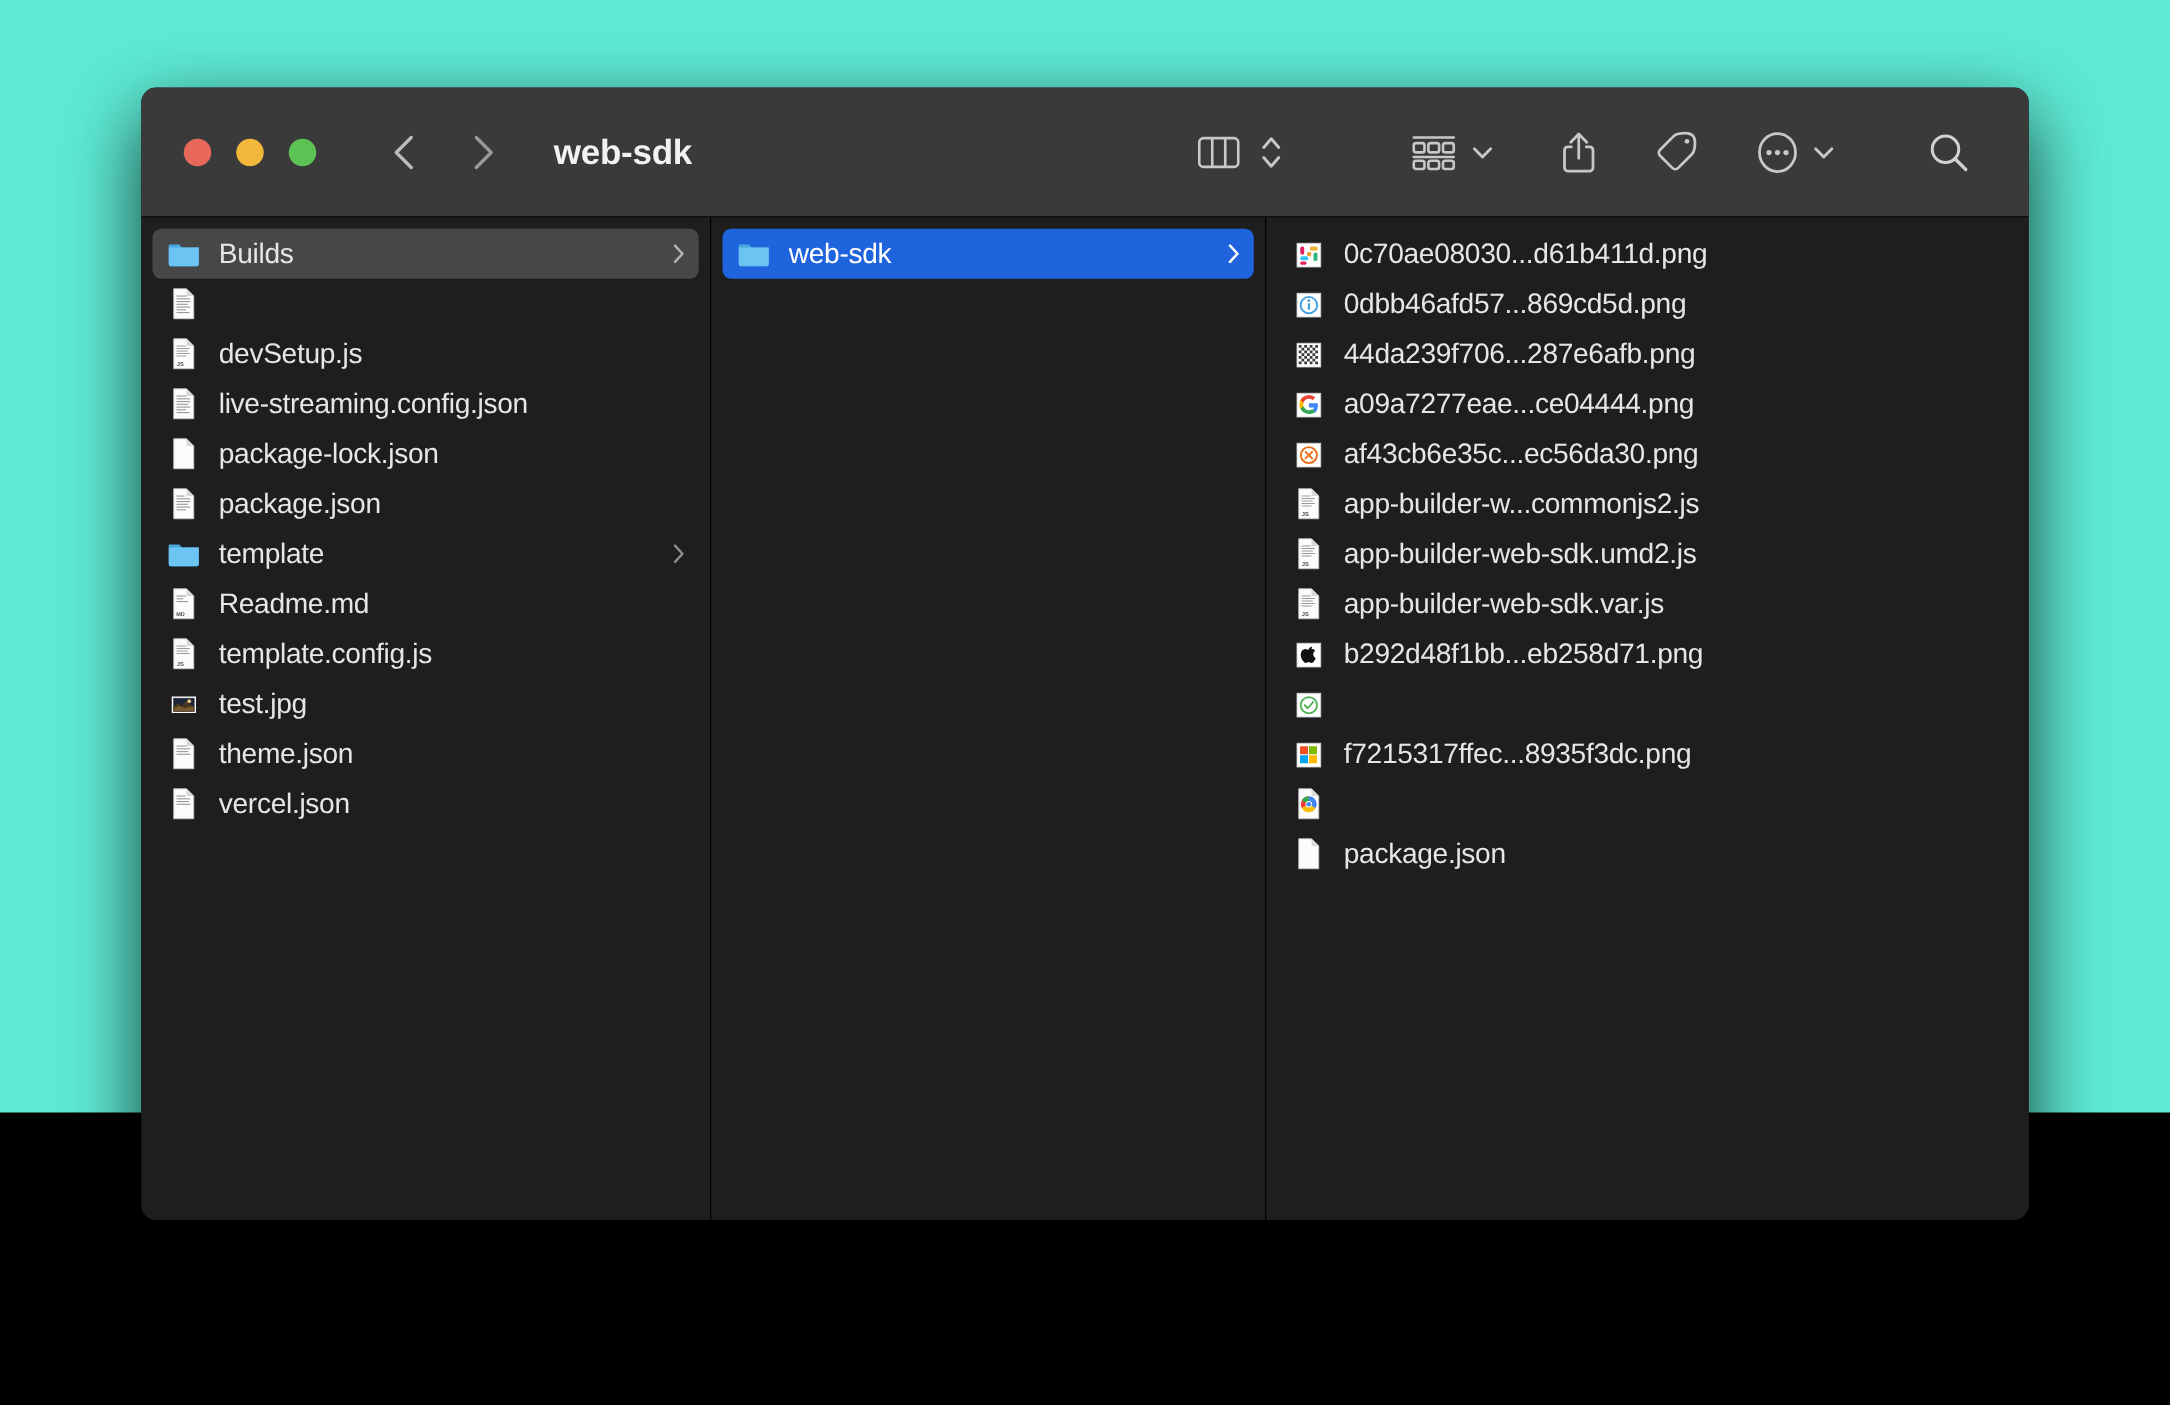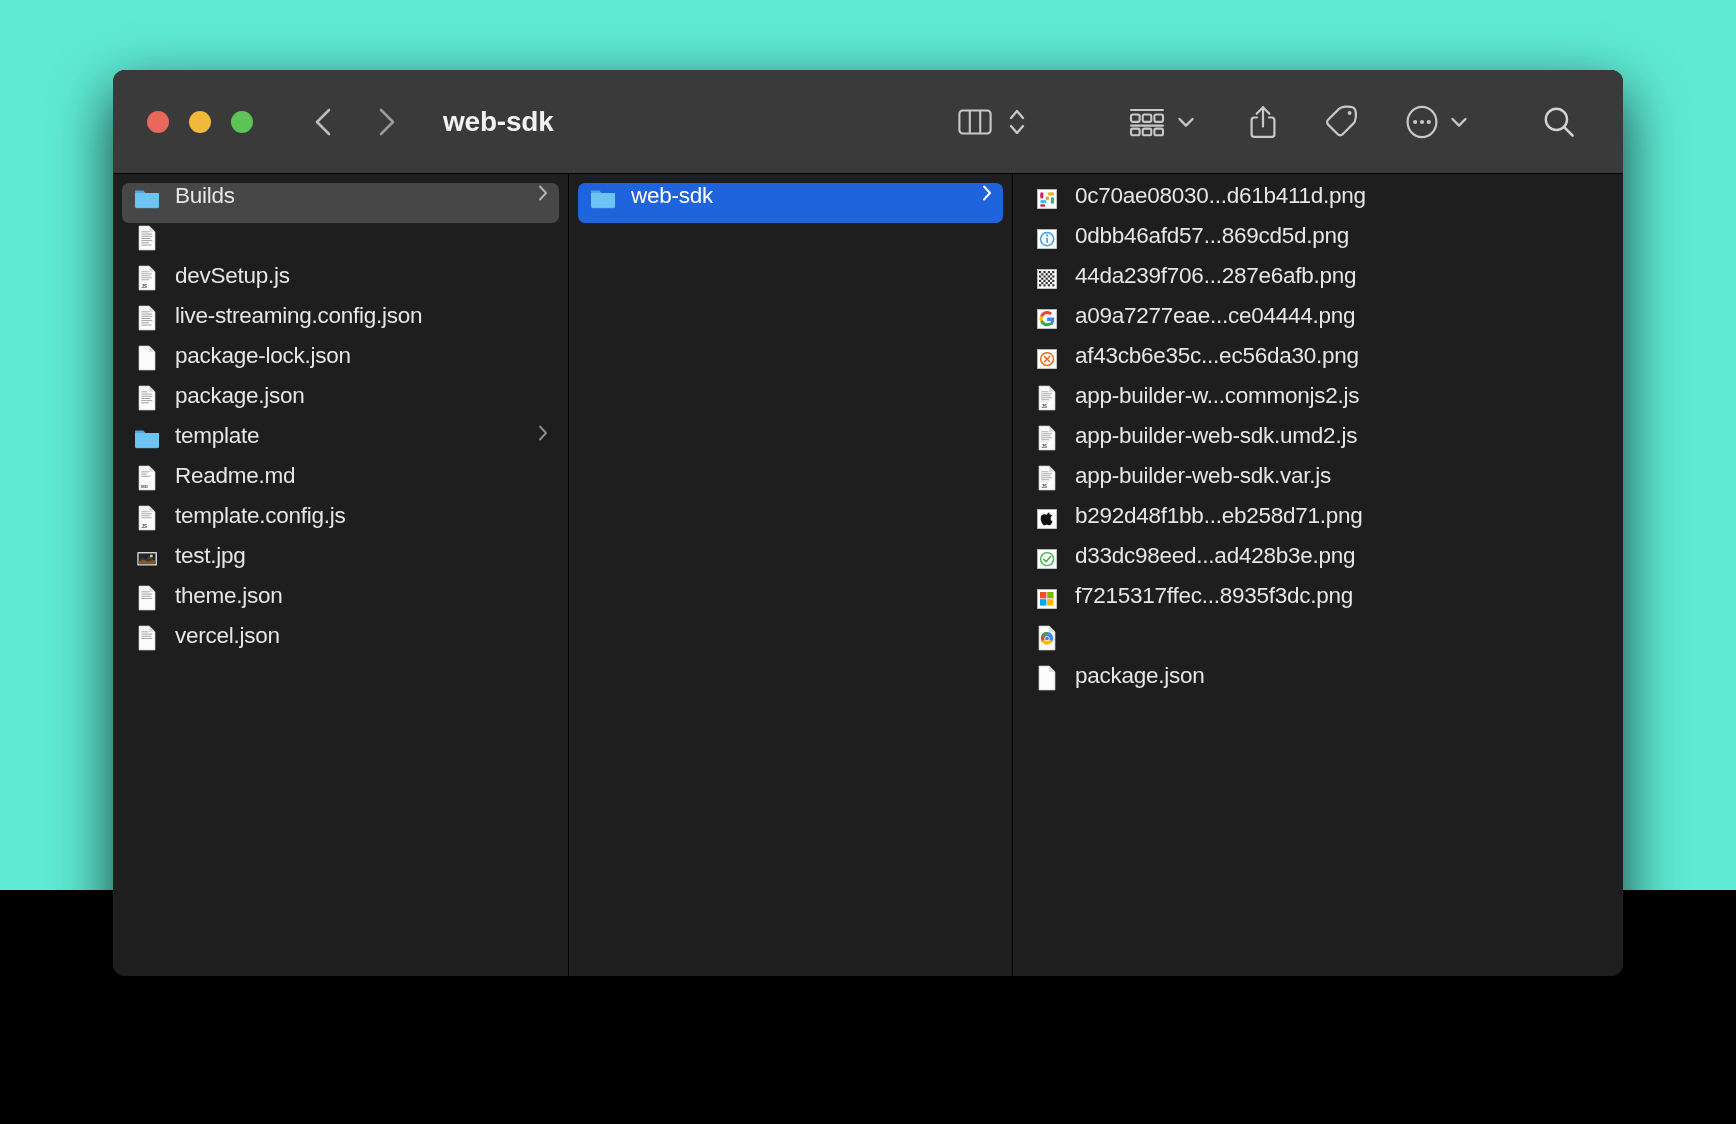--- a/index.html
+++ b/index.html
@@ -122,21 +122,21 @@
     border-right: 1px solid #000000;
     padding-top: 9px;
     box-sizing: border-box;
   }
   .col-1 { width: 456px; }
   .col-2 { width: 444px; }
   .col-3 { width: 609px; border-right: none; }
 
   .row {
     display: flex;
-    align-items: flex-start;
+    align-items: center;
     height: 40px;
     margin: 0 9px;
     padding: 0 9px 0 12px;
     border-radius: 7px;
     box-sizing: border-box;
     position: relative;
   }
   .row .label {
     color: #e6e6e6;
     font-size: 22.5px;
@@ -637,21 +637,20 @@
         </div>
 
         <div class="row">
           <span class="icon-wrap">
             <svg width="26" height="30" viewBox="0 0 26 30">
               <rect x="3.6" y="6.6" width="19" height="19" fill="#ffffff" stroke="#cfcfcf" stroke-width="0.7"></rect>
               <circle cx="13.1" cy="16.1" r="6.5" fill="none" stroke="#4caf50" stroke-width="1.4"></circle>
               <polyline points="9.8,16.2 12.2,18.6 16.5,13.6" fill="none" stroke="#4caf50" stroke-width="1.5" stroke-linecap="round" stroke-linejoin="round"></polyline>
             </svg>
           </span>
-          <span class="label">d33dc98eed...ad428b3e.png</span>
         </div>
 
         <div class="row">
           <span class="icon-wrap">
             <svg width="26" height="30" viewBox="0 0 26 30">
               <rect x="3.6" y="6.6" width="19" height="19" fill="#ffffff" stroke="#cfcfcf" stroke-width="0.7"></rect>
               <rect x="6.0" y="9.0" width="6.4" height="6.4" fill="#f25022"></rect>
               <rect x="13.2" y="9.0" width="6.4" height="6.4" fill="#7fba00"></rect>
               <rect x="6.0" y="16.2" width="6.4" height="6.4" fill="#00a4ef"></rect>
               <rect x="13.2" y="16.2" width="6.4" height="6.4" fill="#ffb900"></rect>

